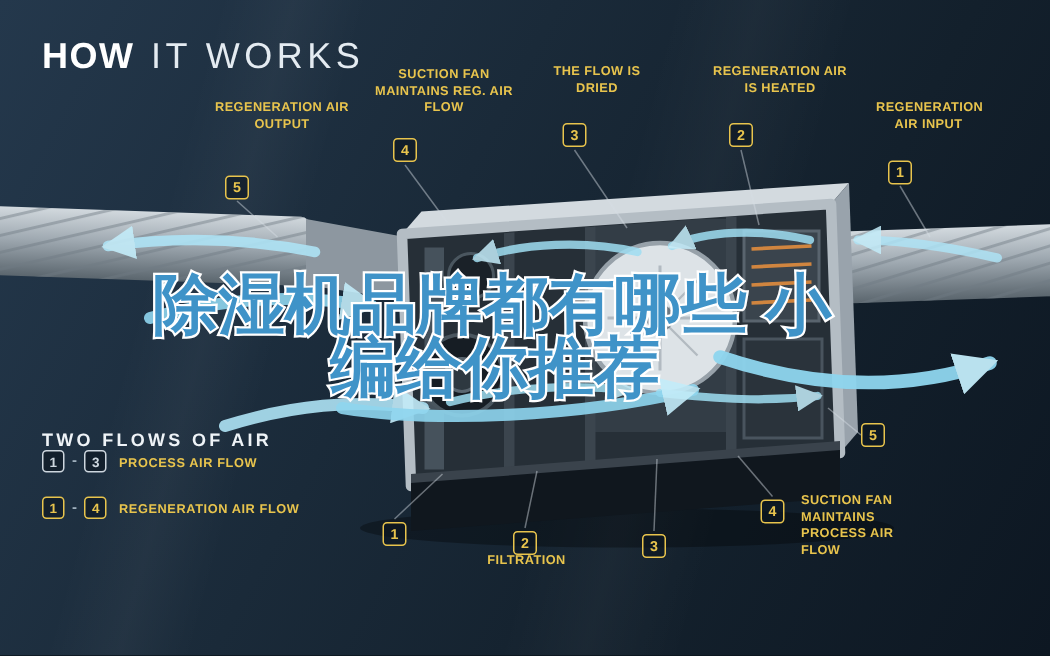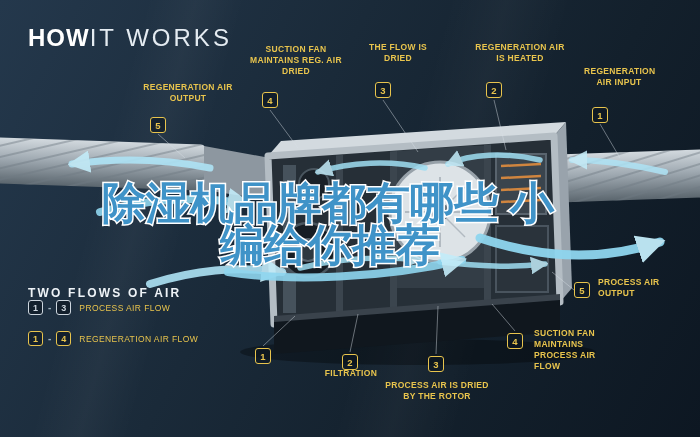--- a/index.html
+++ b/index.html
@@ -10,21 +10,21 @@
   }
   .stage::before{
     content:"";position:absolute;inset:0;
     background:
       linear-gradient(105deg,transparent 18%,rgba(255,255,255,0.035) 24%,transparent 30%),
       linear-gradient(105deg,transparent 55%,rgba(255,255,255,0.03) 62%,transparent 70%);
     pointer-events:none;
   }
   .title{position:absolute;left:28px;top:24px;font-size:24px;color:#ffffff;z-index:12;white-space:nowrap;}
   .title .bold{font-weight:800;letter-spacing:1px;text-align:center;}
-  .title .light{font-weight:300;letter-spacing:3px;color:#e4ebf1;margin-left:0;}
+  .title .light{font-weight:300;letter-spacing:3px;color:#e4ebf1;margin-left:11px;}
   .co-label{
     position:absolute;color:#e8c44d;font-size:8.5px;font-weight:700;
     letter-spacing:.3px;line-height:1.3;text-align:center;z-index:10;
   }
   .co-label.left{text-align:left;}
   .badge{
     position:absolute;width:16px;height:16px;box-sizing:border-box;
     border:1.5px solid #e8c44d;border-radius:3px;color:#e8c44d;
     font-size:9.5px;font-weight:700;display:flex;align-items:center;justify-content:center;
     background:rgba(12,21,31,0.6);z-index:10;
@@ -33,21 +33,21 @@
   .legend-heading{color:#eef3f7;font-size:12px;font-weight:700;letter-spacing:2.2px;margin-bottom:0;white-space:nowrap;}
   .legend-row{display:flex;align-items:center;margin-bottom:16px;}
   .badge-inline{
     width:15px;height:15px;box-sizing:border-box;border-radius:3px;
     font-size:9px;font-weight:700;display:flex;align-items:center;justify-content:center;
     background:rgba(12,21,31,0.6);
   }
   .badge-inline.gray{border:1.5px solid #cdd6de;color:#cdd6de;}
   .badge-inline.gold{border:1.5px solid #e8c44d;color:#e8c44d;}
   .legend-dash{color:#9fb0bd;font-size:10px;font-weight:700;margin:0 5px;}
-  .legend-label{color:#e8c44d;font-size:8.5px;font-weight:400;letter-spacing:.4px;margin-left:8px;white-space:nowrap;}
+  .legend-label{color:#e8c44d;font-size:8.5px;font-weight:700;letter-spacing:.4px;margin-left:8px;white-space:nowrap;}
   svg.layer{position:absolute;left:0;top:0;z-index:1;}
   svg.toplayer{position:absolute;left:0;top:0;z-index:20;pointer-events:none;}
   .wm-text{
     font-family:"Liberation Sans",sans-serif;font-weight:700;font-size:44px;
     fill:#3f93c8;stroke:#ffffff;stroke-width:3px;paint-order:stroke fill;
   }
 </style>
 </head>
 <body>
 
@@ -136,48 +136,46 @@
       <line x1="436" y1="354" x2="438" y2="306"></line>
       <line x1="515" y1="331" x2="492" y2="304"></line>
       <line x1="574" y1="290" x2="552" y2="272"></line>
     </g>
   </svg>
 
   <div class="title">
     <span class="bold">HOW</span><span class="light">IT WORKS</span>
   </div>
 
-  <div class="co-label" style="left:138px;top:82px;width:100px">REGENERATION AIR OUTPUT</div>
+  <div class="co-label" style="left:138px;top:66px;width:100px">REGENERATION AIR OUTPUT</div>
   <div class="badge" style="left:150px;top:117px">5</div>
 
-  <div class="co-label" style="left:250px;top:44px;width:92px">SUCTION FAN MAINTAINS REG. AIR DRIED</div>
+  <div class="co-label" style="left:250px;top:44px;width:92px">SUCTION FAN MAINTAINS REG. AIR FLOW</div>
   <div class="badge" style="left:262px;top:92px">4</div>
 
   <div class="co-label" style="left:366px;top:42px;width:64px">THE FLOW IS DRIED</div>
   <div class="badge" style="left:375px;top:82px">3</div>
 
   <div class="co-label" style="left:474px;top:42px;width:92px">REGENERATION AIR IS HEATED</div>
   <div class="badge" style="left:486px;top:82px">2</div>
 
   <div class="co-label" style="left:584px;top:66px;width:70px">REGENERATION AIR INPUT</div>
   <div class="badge" style="left:592px;top:107px">1</div>
 
   <div class="badge" style="left:255px;top:348px">1</div>
 
   <div class="badge" style="left:342px;top:354px">2</div>
   <div class="co-label" style="left:316px;top:368px;width:70px">FILTRATION</div>
 
   <div class="badge" style="left:428px;top:356px">3</div>
-  <div class="co-label" style="left:382px;top:380px;width:110px">PROCESS AIR IS DRIED BY THE ROTOR</div>
 
   <div class="badge" style="left:507px;top:333px">4</div>
   <div class="co-label left" style="left:534px;top:328px;width:88px">SUCTION FAN MAINTAINS PROCESS AIR FLOW</div>
 
   <div class="badge" style="left:574px;top:282px">5</div>
-  <div class="co-label left" style="left:598px;top:277px;width:72px">PROCESS AIR OUTPUT</div>
 
   <div class="legend">
     <div class="legend-heading">TWO FLOWS OF AIR</div>
     <div class="legend-row">
       <span class="badge-inline gray">1</span>
       <span class="legend-dash">-</span>
       <span class="badge-inline gray">3</span>
       <span class="legend-label">PROCESS AIR FLOW</span>
     </div>
     <div class="legend-row">

